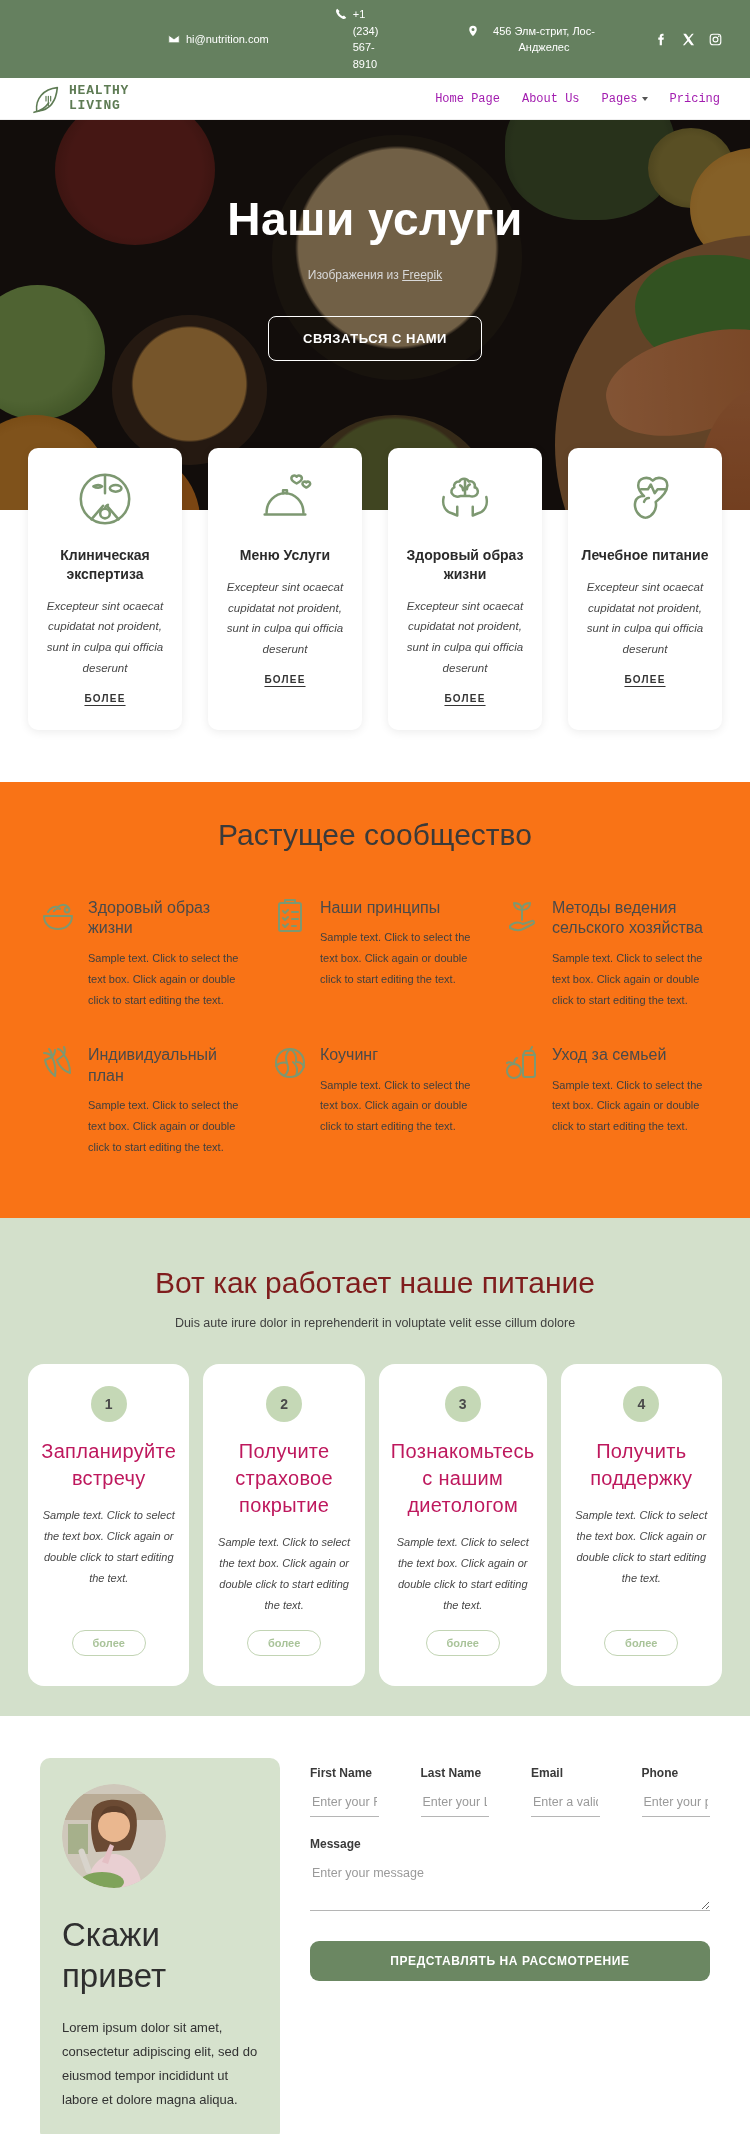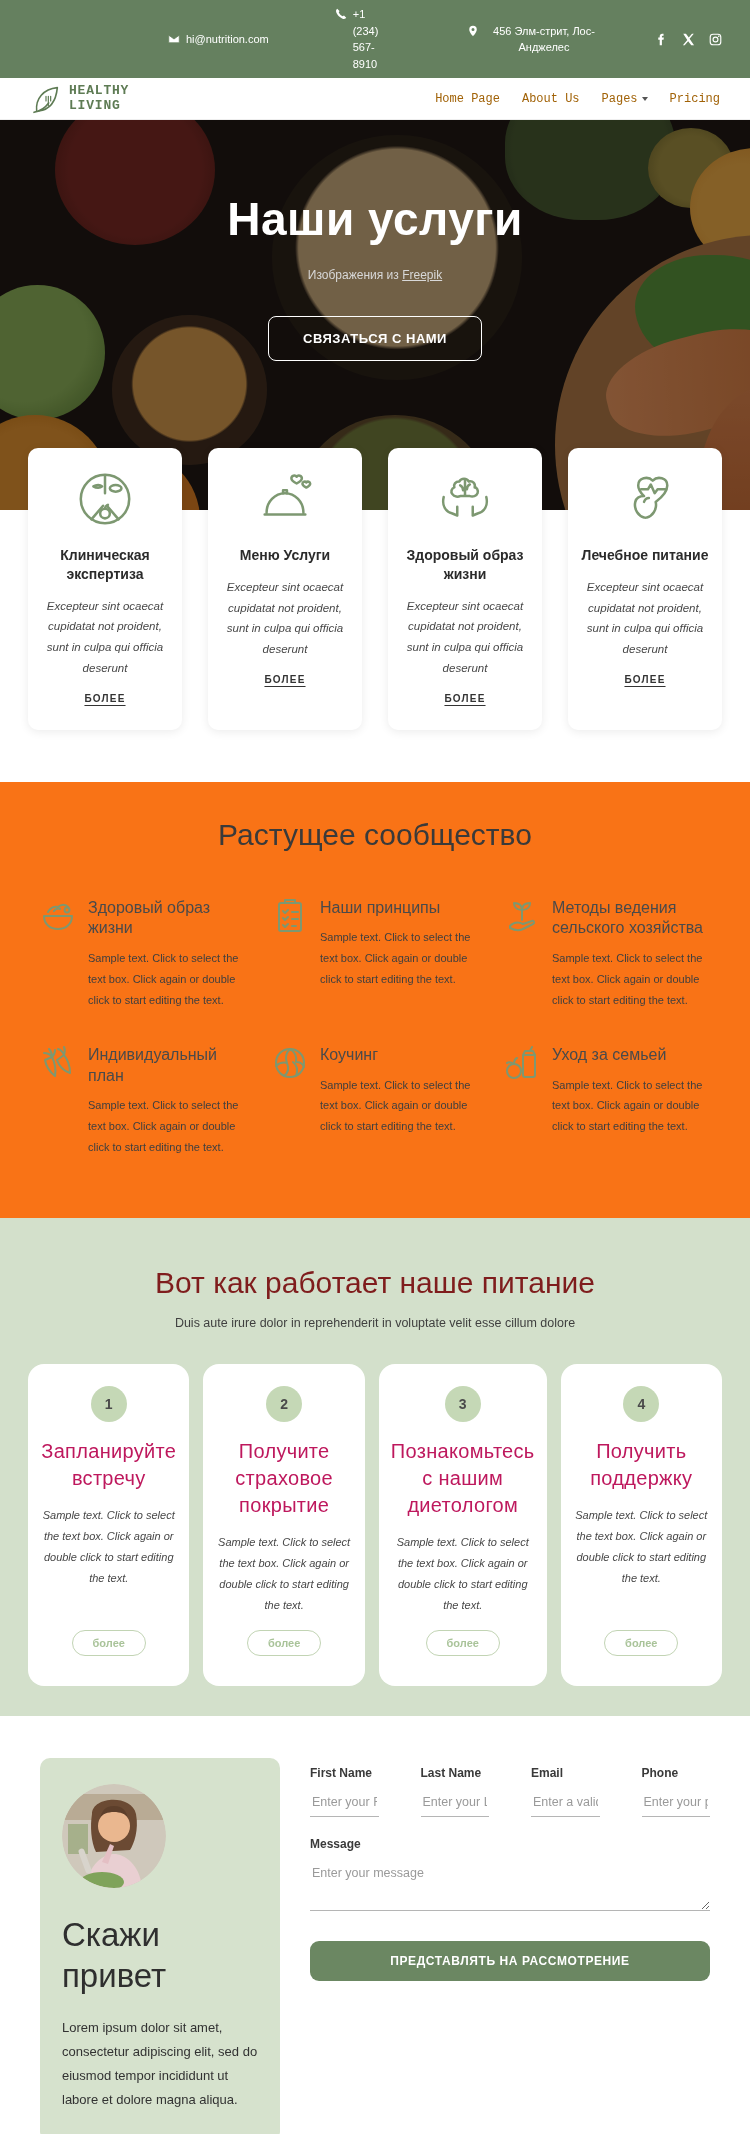--- a/index.html
+++ b/index.html
@@ -15,21 +15,21 @@
   .tb-email { margin-left:140px; }
   .tb-address { width:118px; text-align:center; }
   .topbar-social { display:flex; gap:14px; align-items:center; }
   .topbar-social svg { width:13px; height:13px; }
 
   
   .header { background:#fff; display:flex; align-items:center; padding:6px 30px; height:42px; border-bottom:1px solid #eee;font-family:Liberation Mono, monospace; }
   .logo { display:flex; align-items:center; gap:7px; }
   .logo svg { width:32px; height:32px; }
   .logo-text { color:#5e7b54; font-weight:700; font-size:13px; line-height:1.15; letter-spacing:.8px; }
-  .nav { margin-left:auto; display:flex; gap:22px; align-items:center; font-size:12px; color:#a16207; }
+  .nav { margin-left:auto; display:flex; gap:22px; align-items:center; font-size:12px; color:#a21caf; }
   .nav-item { display:flex; align-items:center; gap:4px; cursor:pointer; }
   .caret { width:0; height:0; border-left:3.5px solid transparent; border-right:3.5px solid transparent; border-top:4px solid #555; }
 
   
   .hero { position:relative; height:390px; background:#171310; overflow:hidden; }
   .blob { position:absolute; border-radius:50%; }
   .b-beans   { left:55px; top:-25px; width:160px; height:150px; background:radial-gradient(circle at 50% 50%, #7a2622 0 60%, #44150f 100%); }
   .b-broc    { left:505px; top:-40px; width:170px; height:140px; background:radial-gradient(circle, #42582f 0 70%, #2a3a1e 100%); border-radius:45%; }
   .b-kiwi    { left:648px; top:8px;  width:86px;  height:80px;  background:radial-gradient(circle, #9f9040 0 55%, #6f6428 100%); }
   .b-orTop   { left:690px; top:28px; width:130px; height:120px; background:radial-gradient(circle at 40% 50%, #f3b045 0 45%, #d9861f 100%); }

